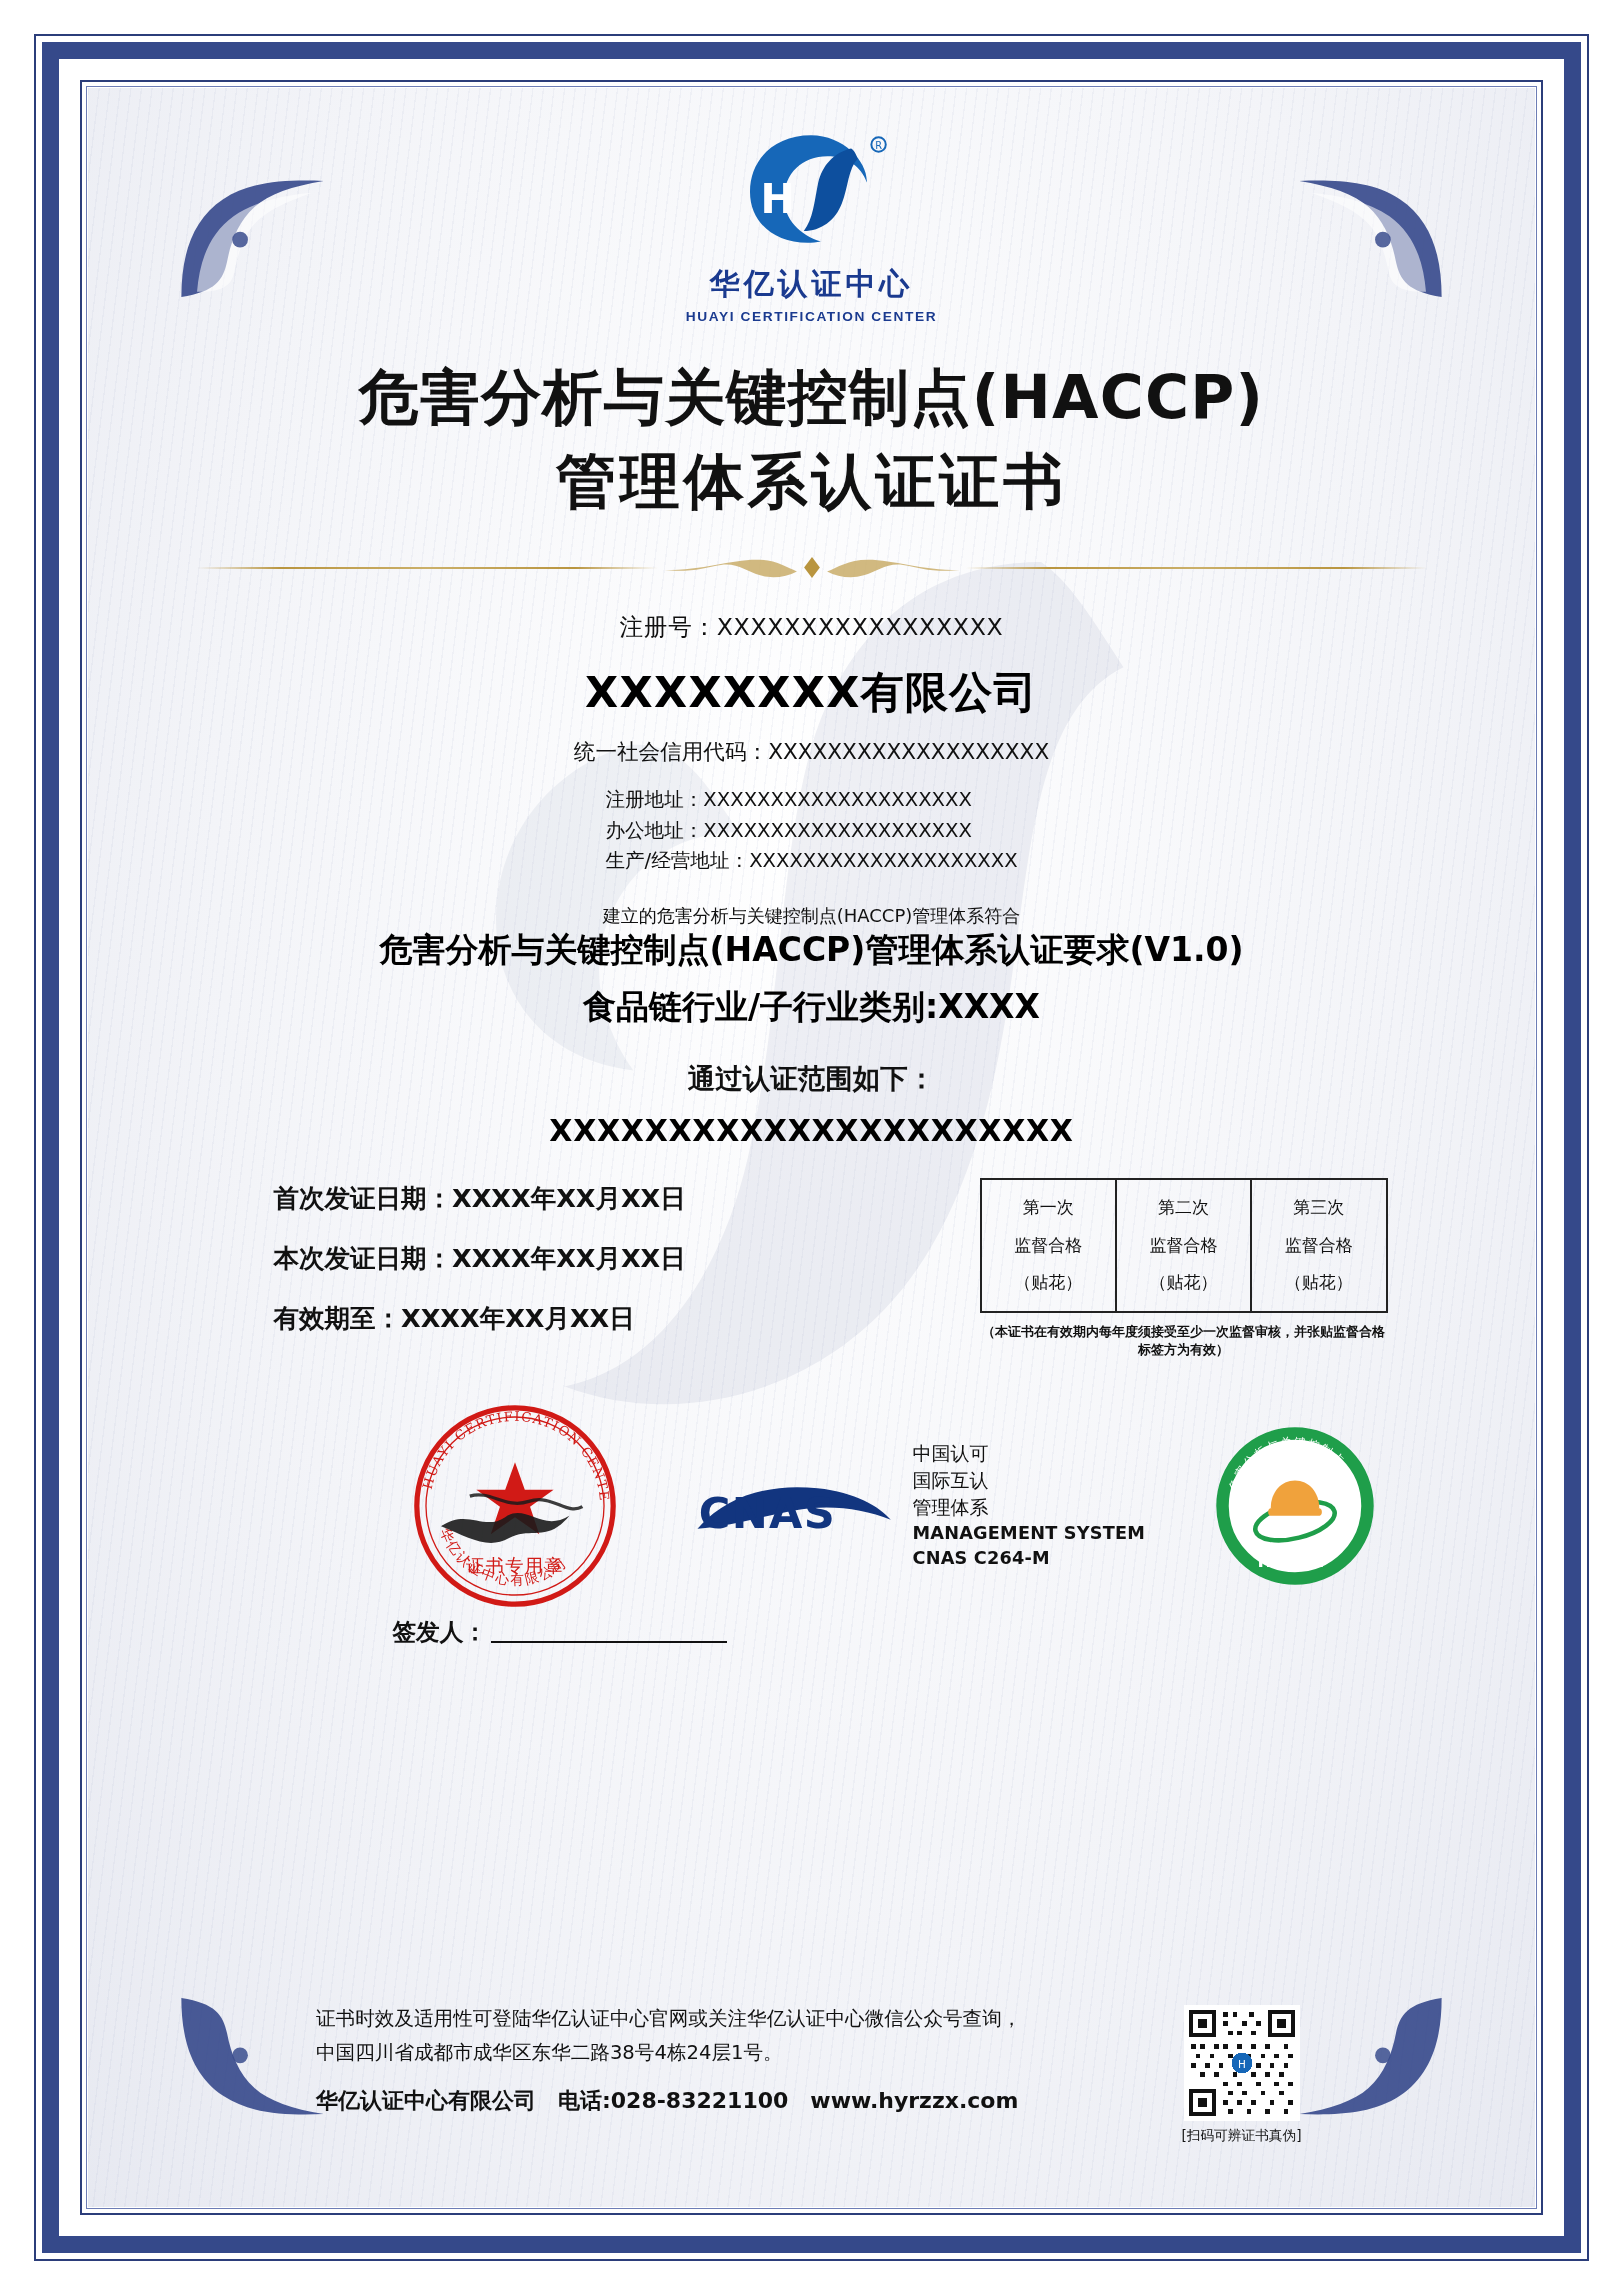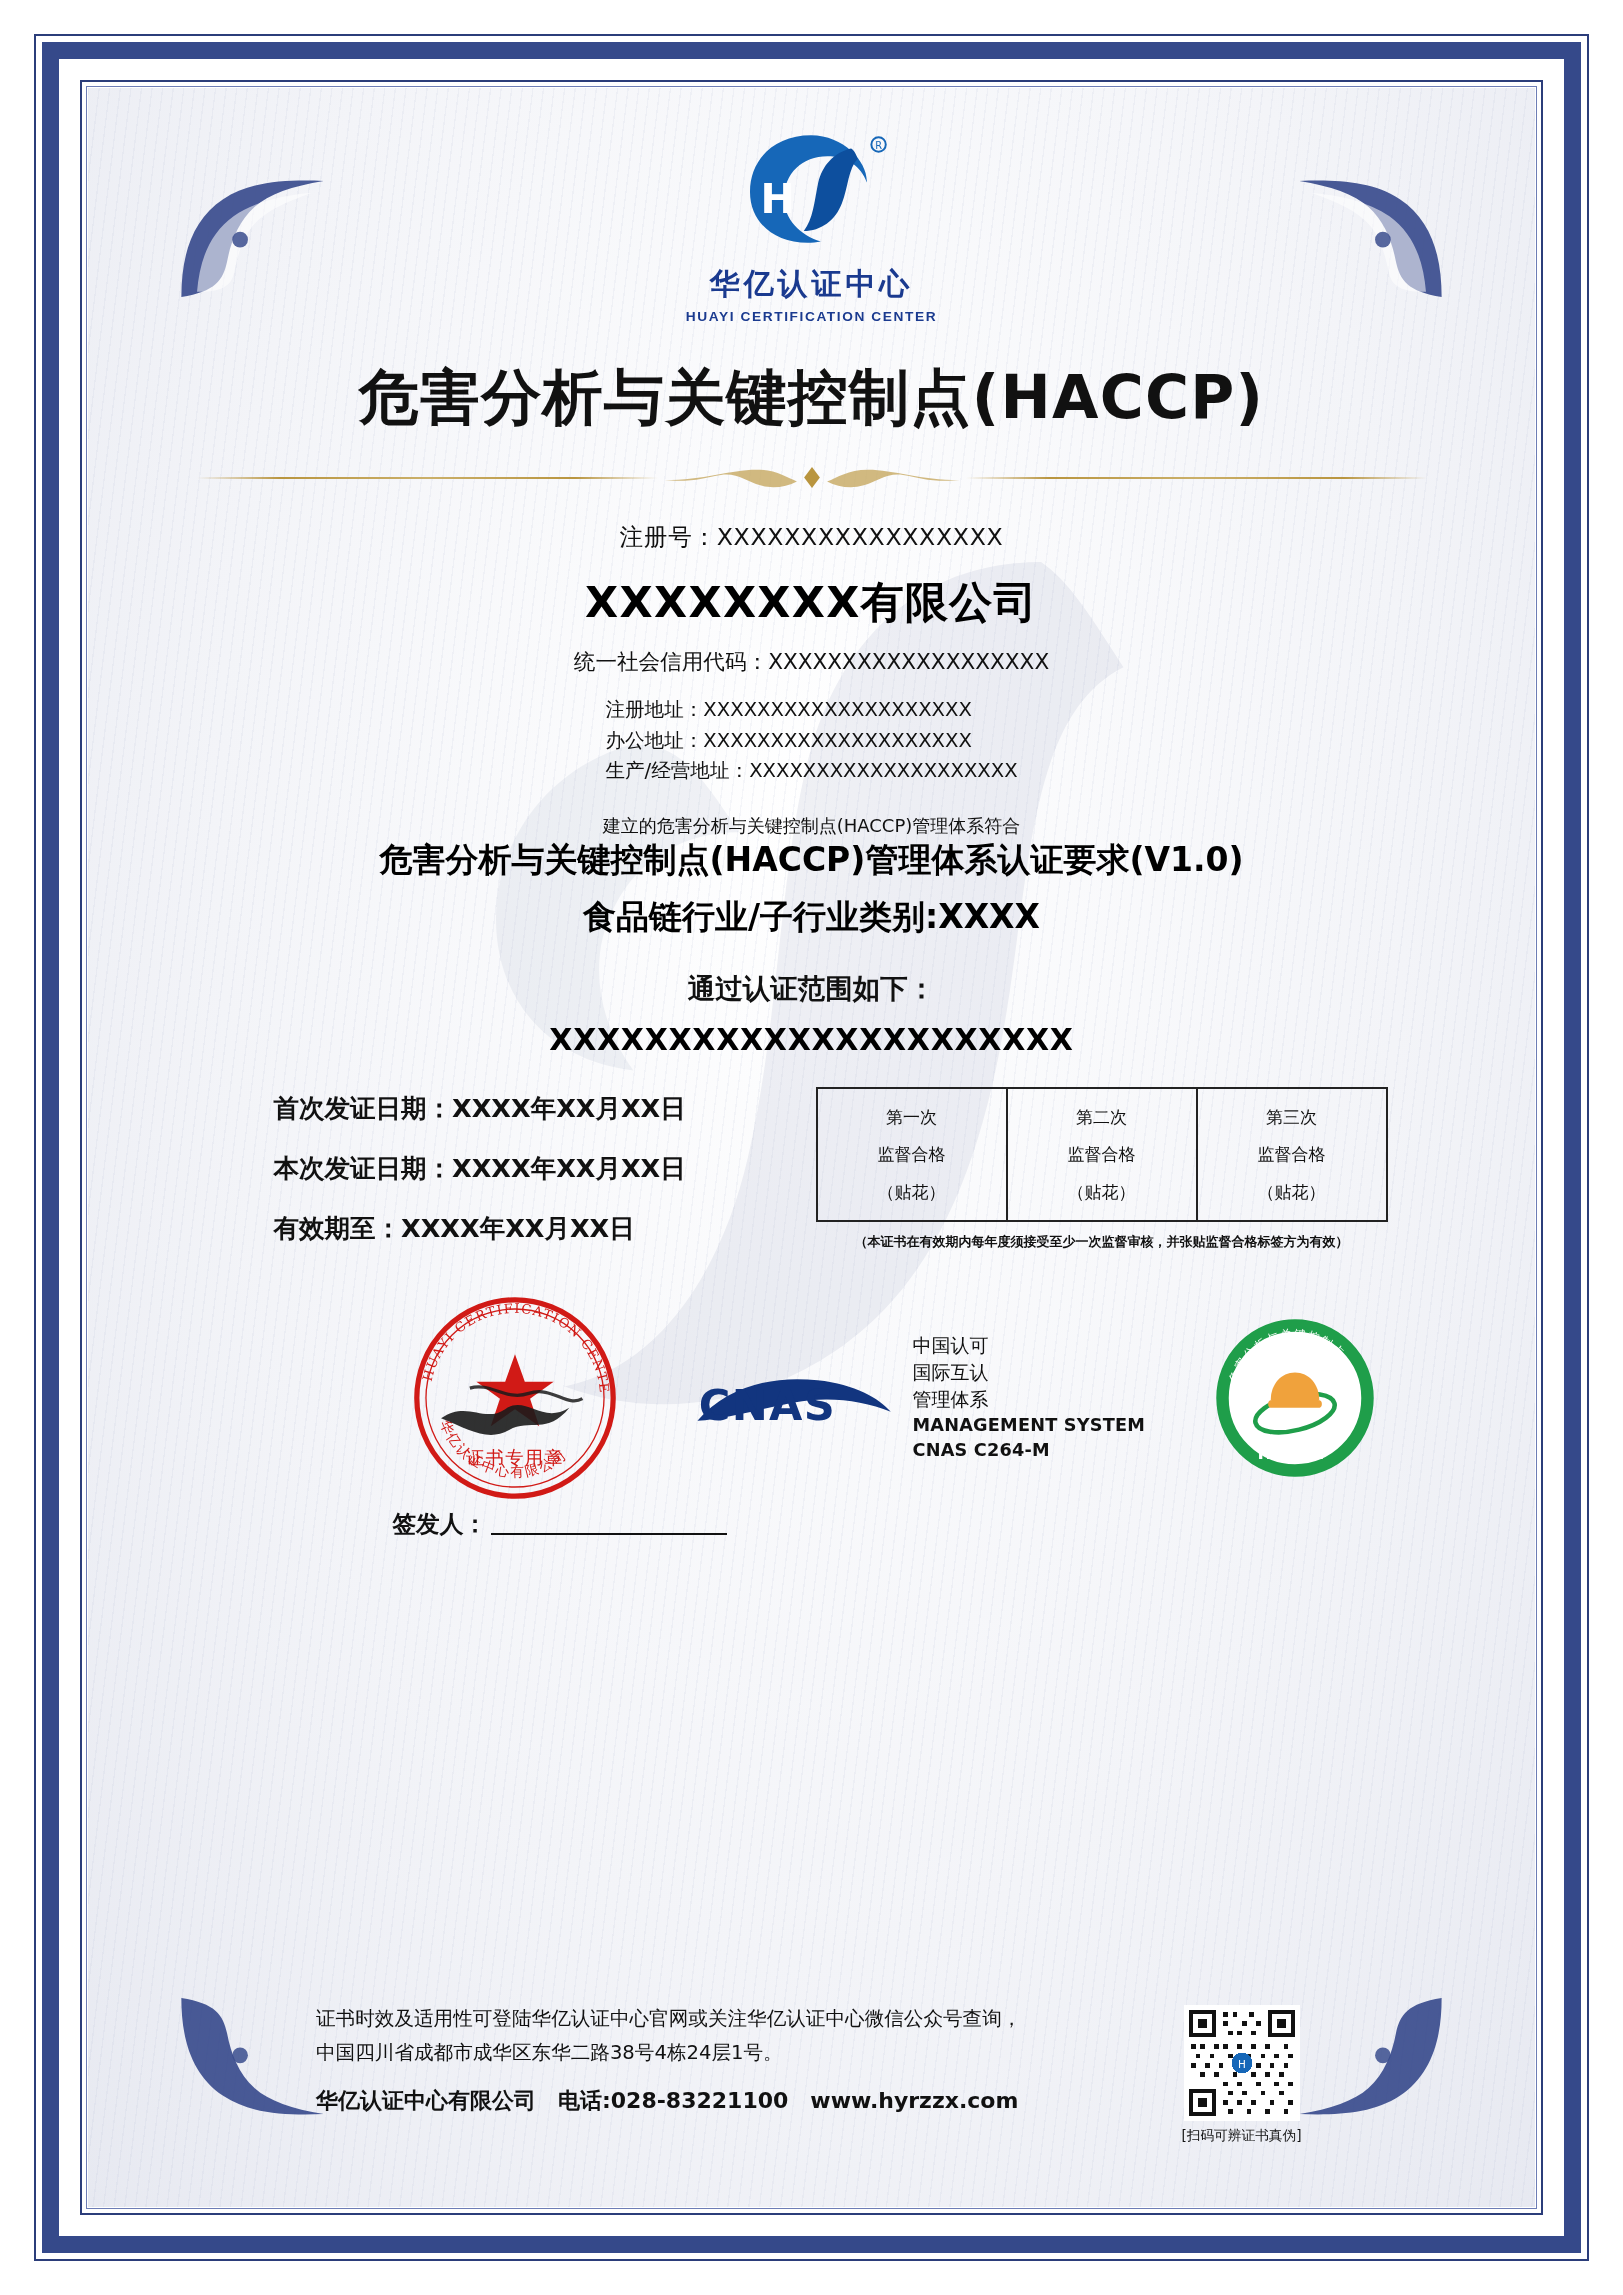--- a/index.html
+++ b/index.html
@@ -244,21 +244,21 @@
   .date-line {
     font-size: 25.5px;
     font-weight: bold;
     color: #111;
     margin-bottom: 25px;
     font-family: "DejaVu Sans", "Liberation Sans", sans-serif;
     white-space: nowrap;
   }
   .date-line:last-child { margin-bottom: 0; }
 
-  .surv-wrap { width: 572px; }
+  .surv-wrap { width: 408px; }
   .surv-table {
     display: flex;
     border: 2px solid #222;
     height: 131px;
   }
   .surv-cell {
     flex: 1;
     border-right: 2px solid #222;
     display: flex;
     flex-direction: column;
@@ -423,20 +423,21 @@
             </g>
             <circle cx="228" cy="22" r="11" fill="none" stroke="#1667b8" stroke-width="3"></circle>
             <text x="228" y="29" text-anchor="middle" font-size="15" fill="#1667b8" font-family="DejaVu Sans, sans-serif">R</text>
           </svg>
         </div>
         <div class="logo-cn">华亿认证中心</div>
         <div class="logo-en">HUAYI CERTIFICATION CENTER</div>
       </div>
 
       <div class="title-main">危害分析与关键控制点(HACCP)</div>
+      <div class="title-sub">管理体系认证证书</div>
 
       <div class="divider">
         <div class="line"></div>
         <div class="flourish">
           <svg viewBox="0 0 470 44">
             <path d="M10 26 C70 26 110 10 150 10 C180 10 196 22 212 28 C196 36 176 40 156 34 C136 28 120 14 96 18 C72 22 50 30 10 26 Z" fill="#c9ad6a" opacity=".85"></path>
             <path d="M460 26 C400 26 360 10 320 10 C290 10 274 22 258 28 C274 36 294 40 314 34 C334 28 350 14 374 18 C398 22 420 30 460 26 Z" fill="#c9ad6a" opacity=".85"></path>
             <path d="M235 6 L247 22 L235 38 L223 22 Z" fill="#b9953f"></path>
           </svg>
         </div>

